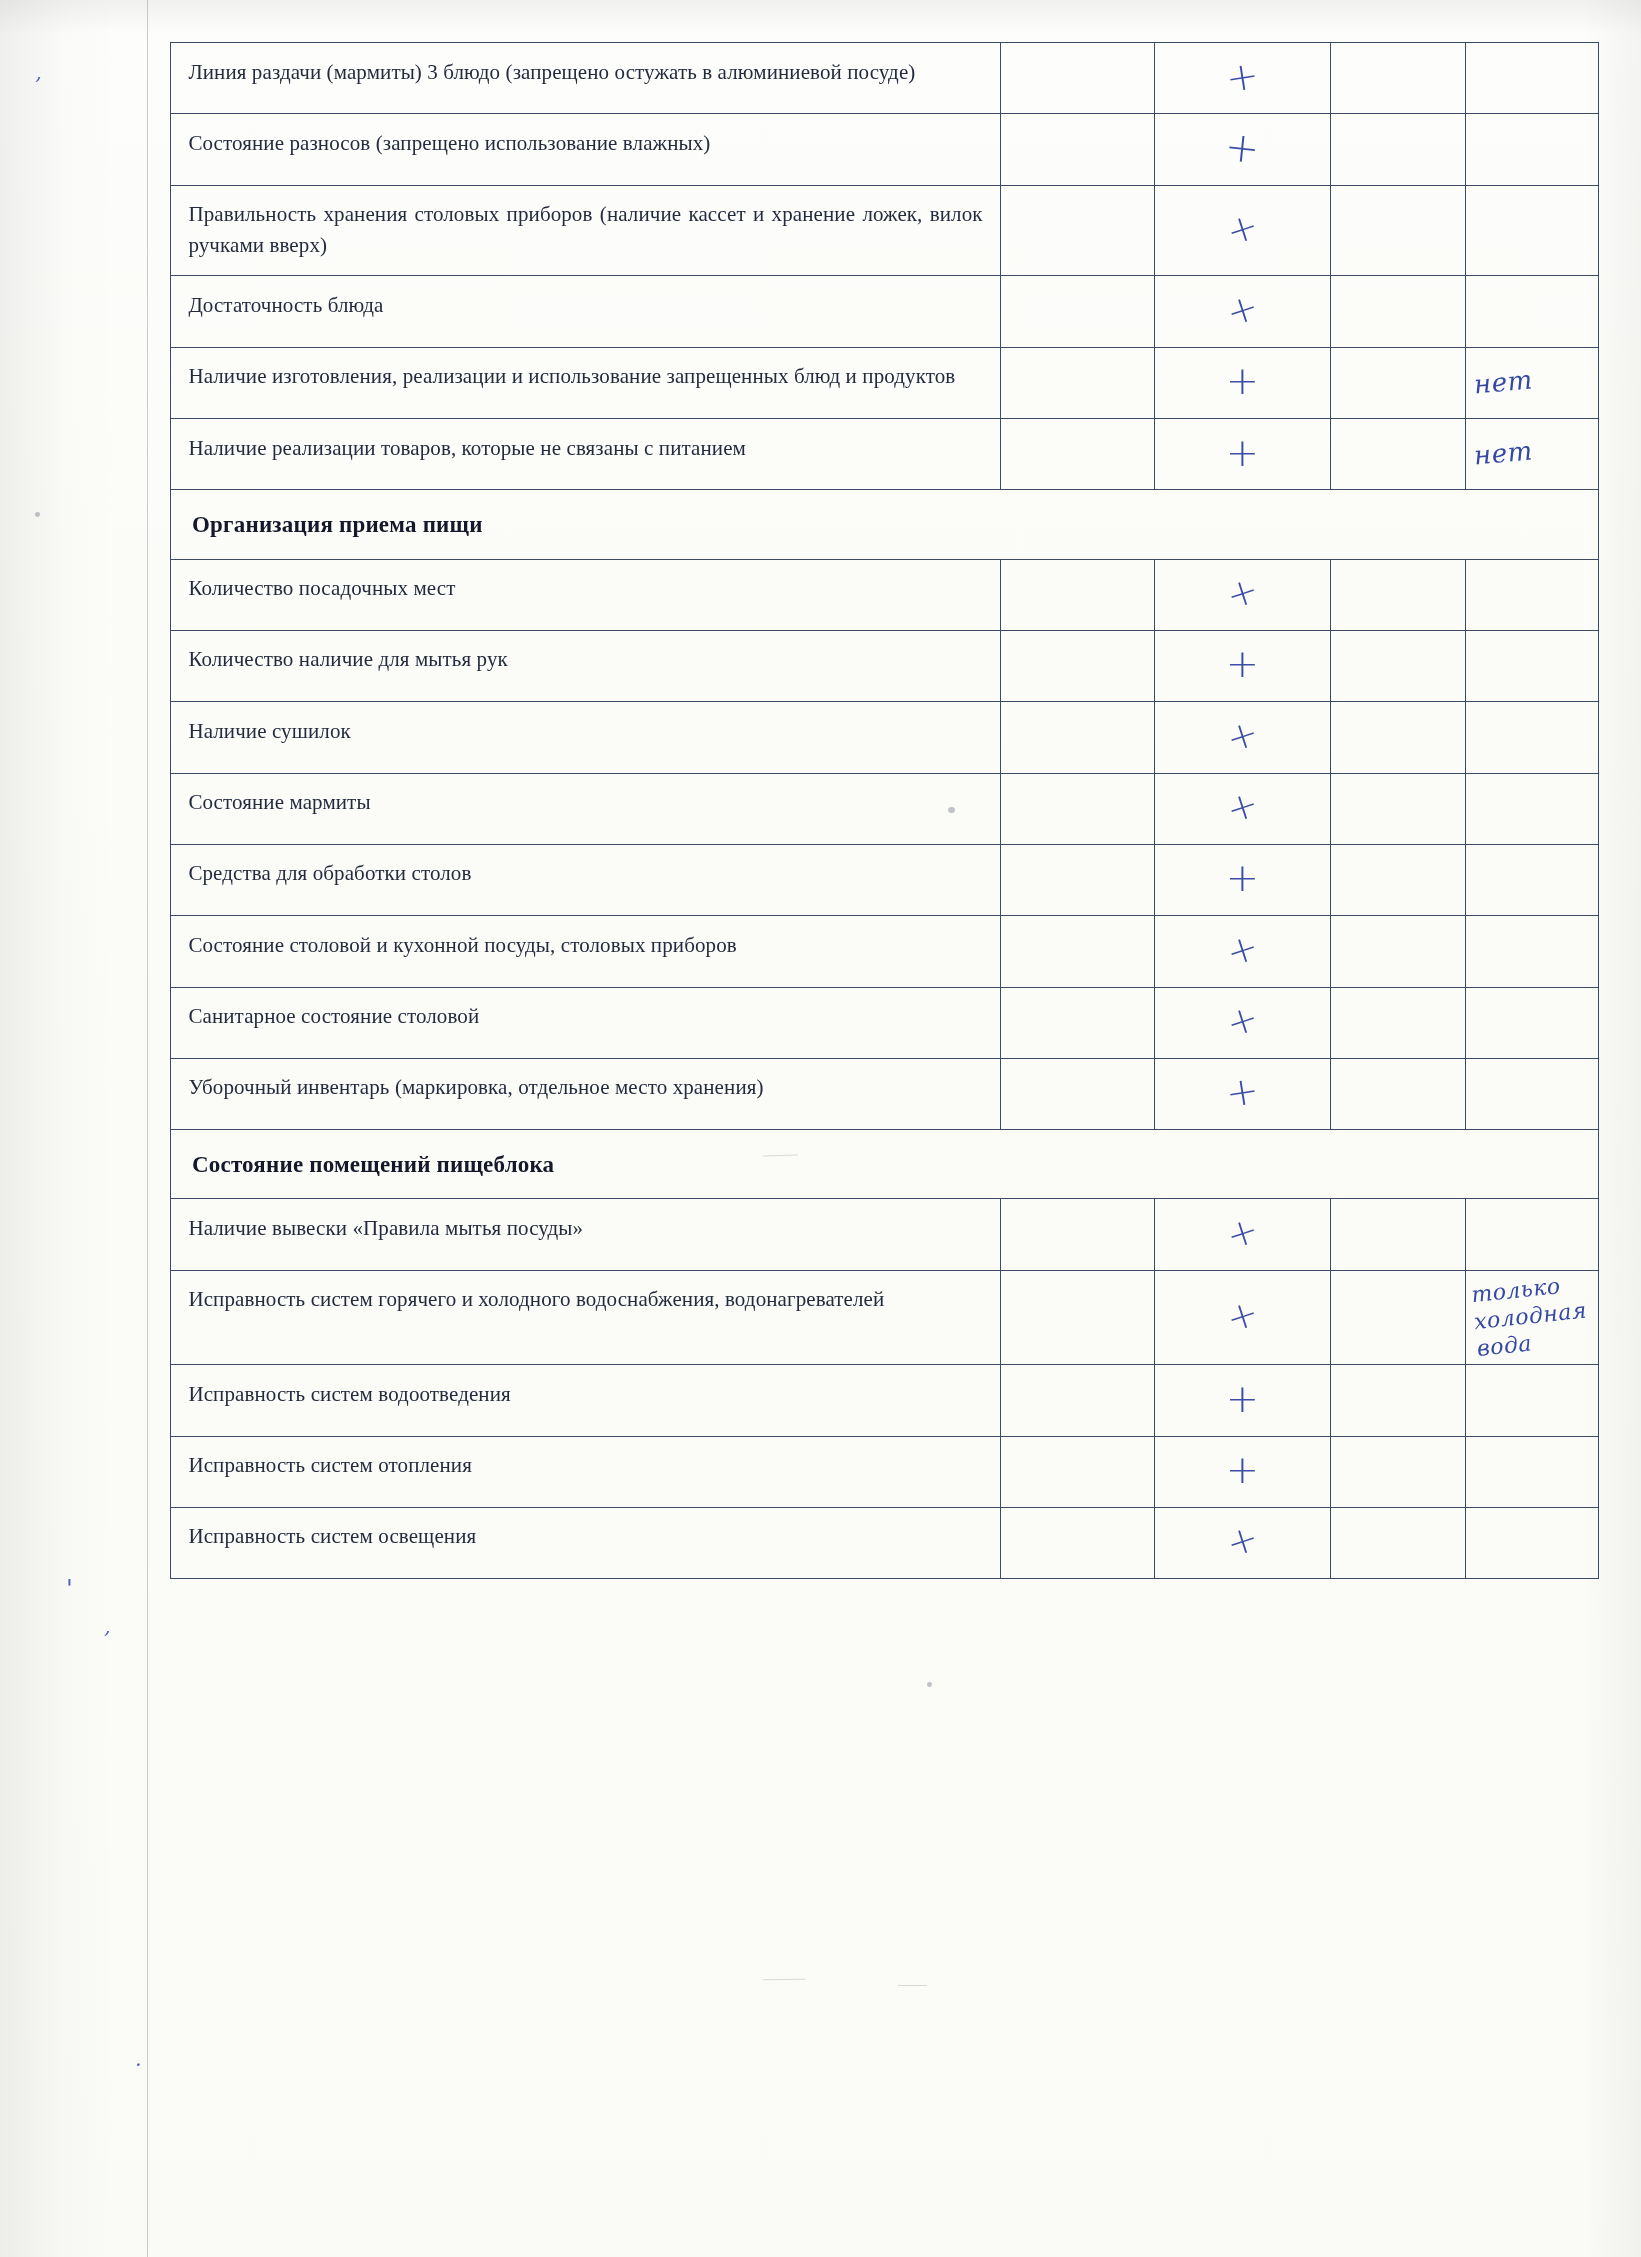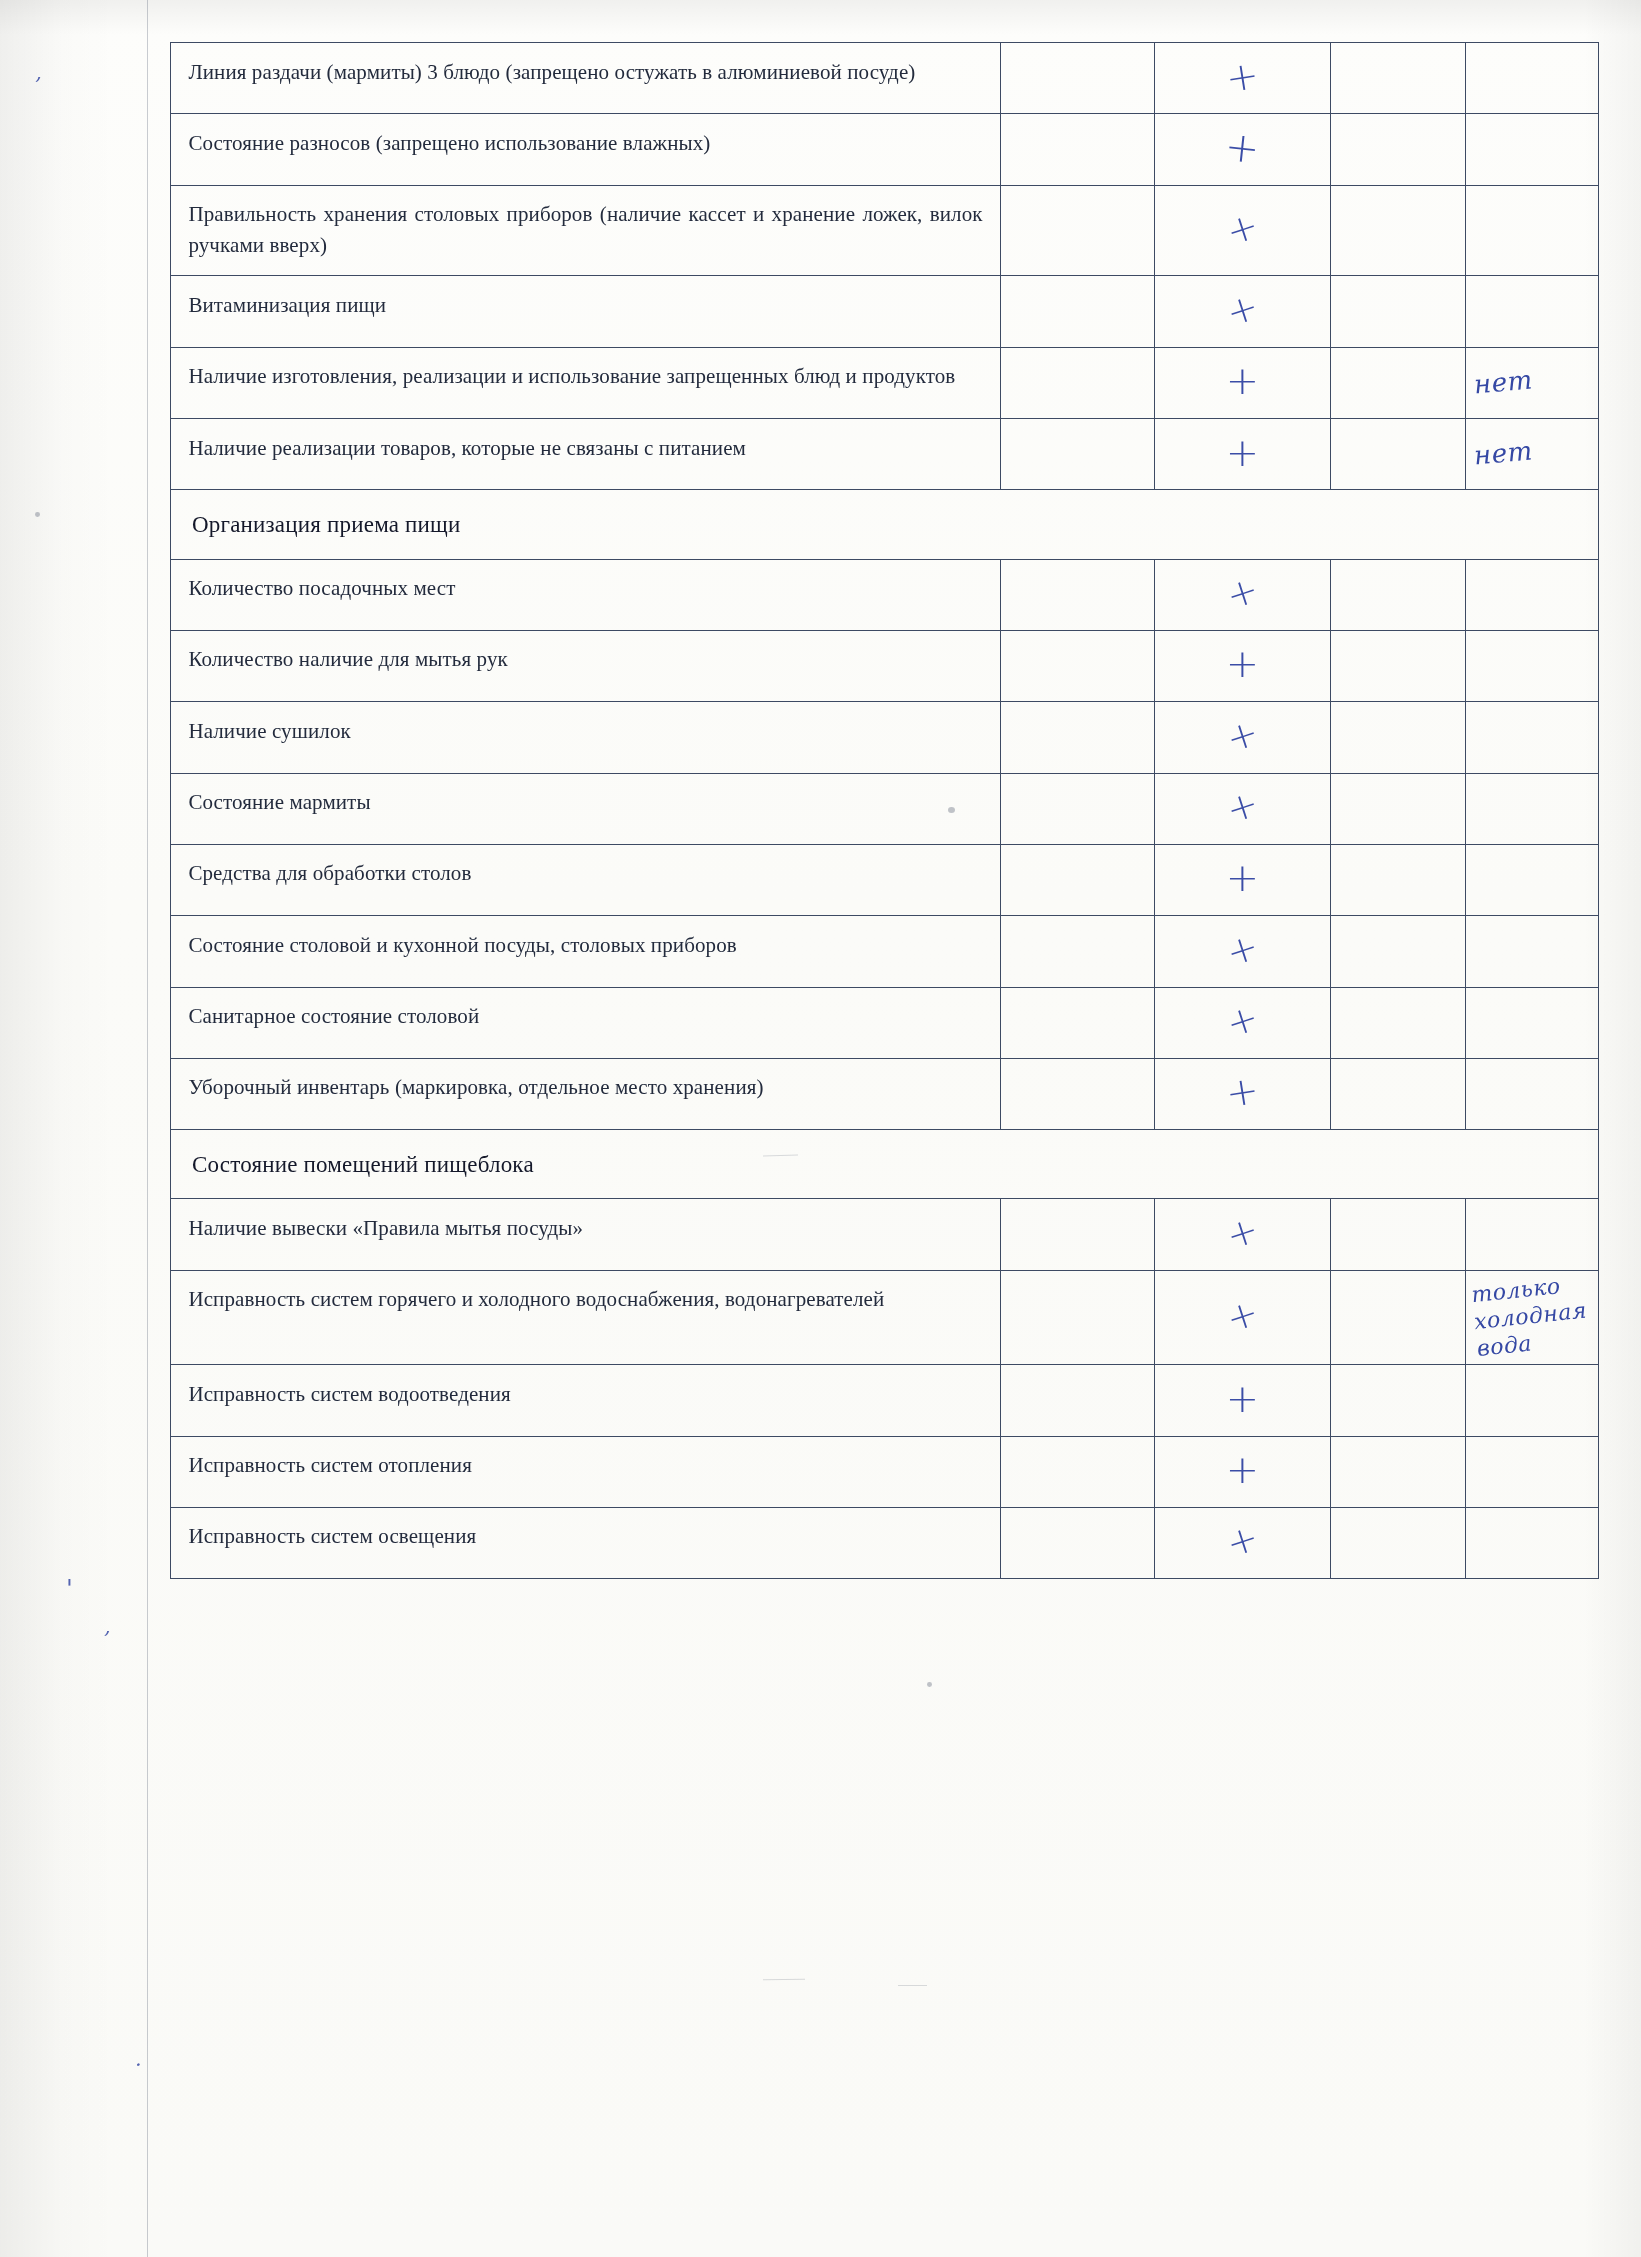--- a/index.html
+++ b/index.html
@@ -77,21 +77,21 @@
     vertical-align: top;
     color: #232b3d;
     letter-spacing: 0.1px;
   }
   .doc-table tr.first-row td { border-top: 1px solid #3d4a63; }
 
   td.justify { text-align: justify; text-align-last: left; }
 
   
   td.section-head {
-    font-weight: normal;
+    font-weight: bold;
     font-size: 23px;
     padding: 17.4px 17.4px 17.4px 21px;
     color: #14182a;
     letter-spacing: 0.2px;
   }
 
   
   td.mark {
     text-align: center;
     vertical-align: middle;
@@ -203,21 +203,21 @@
 
       <tr>
         <td class="justify">Правильность хранения столовых приборов (наличие кассет и хранение ложек, вилок ручками вверх)</td>
         <td></td>
         <td class="mark"><span class="tick v3">+</span></td>
         <td></td>
         <td class="note"><span class="hand"></span></td>
       </tr>
 
       <tr>
-        <td>Витаминизация пищи</td>
+        <td>Достаточность блюда</td>
         <td></td>
         <td class="mark"><span class="tick v3">+</span></td>
         <td></td>
         <td class="note"><span class="hand"></span></td>
       </tr>
 
       <tr>
         <td class="justify">Наличие изготовления, реализации и использование запрещенных блюд и продуктов</td>
         <td></td>
         <td class="mark"><span class="tick v4">+</span></td>

